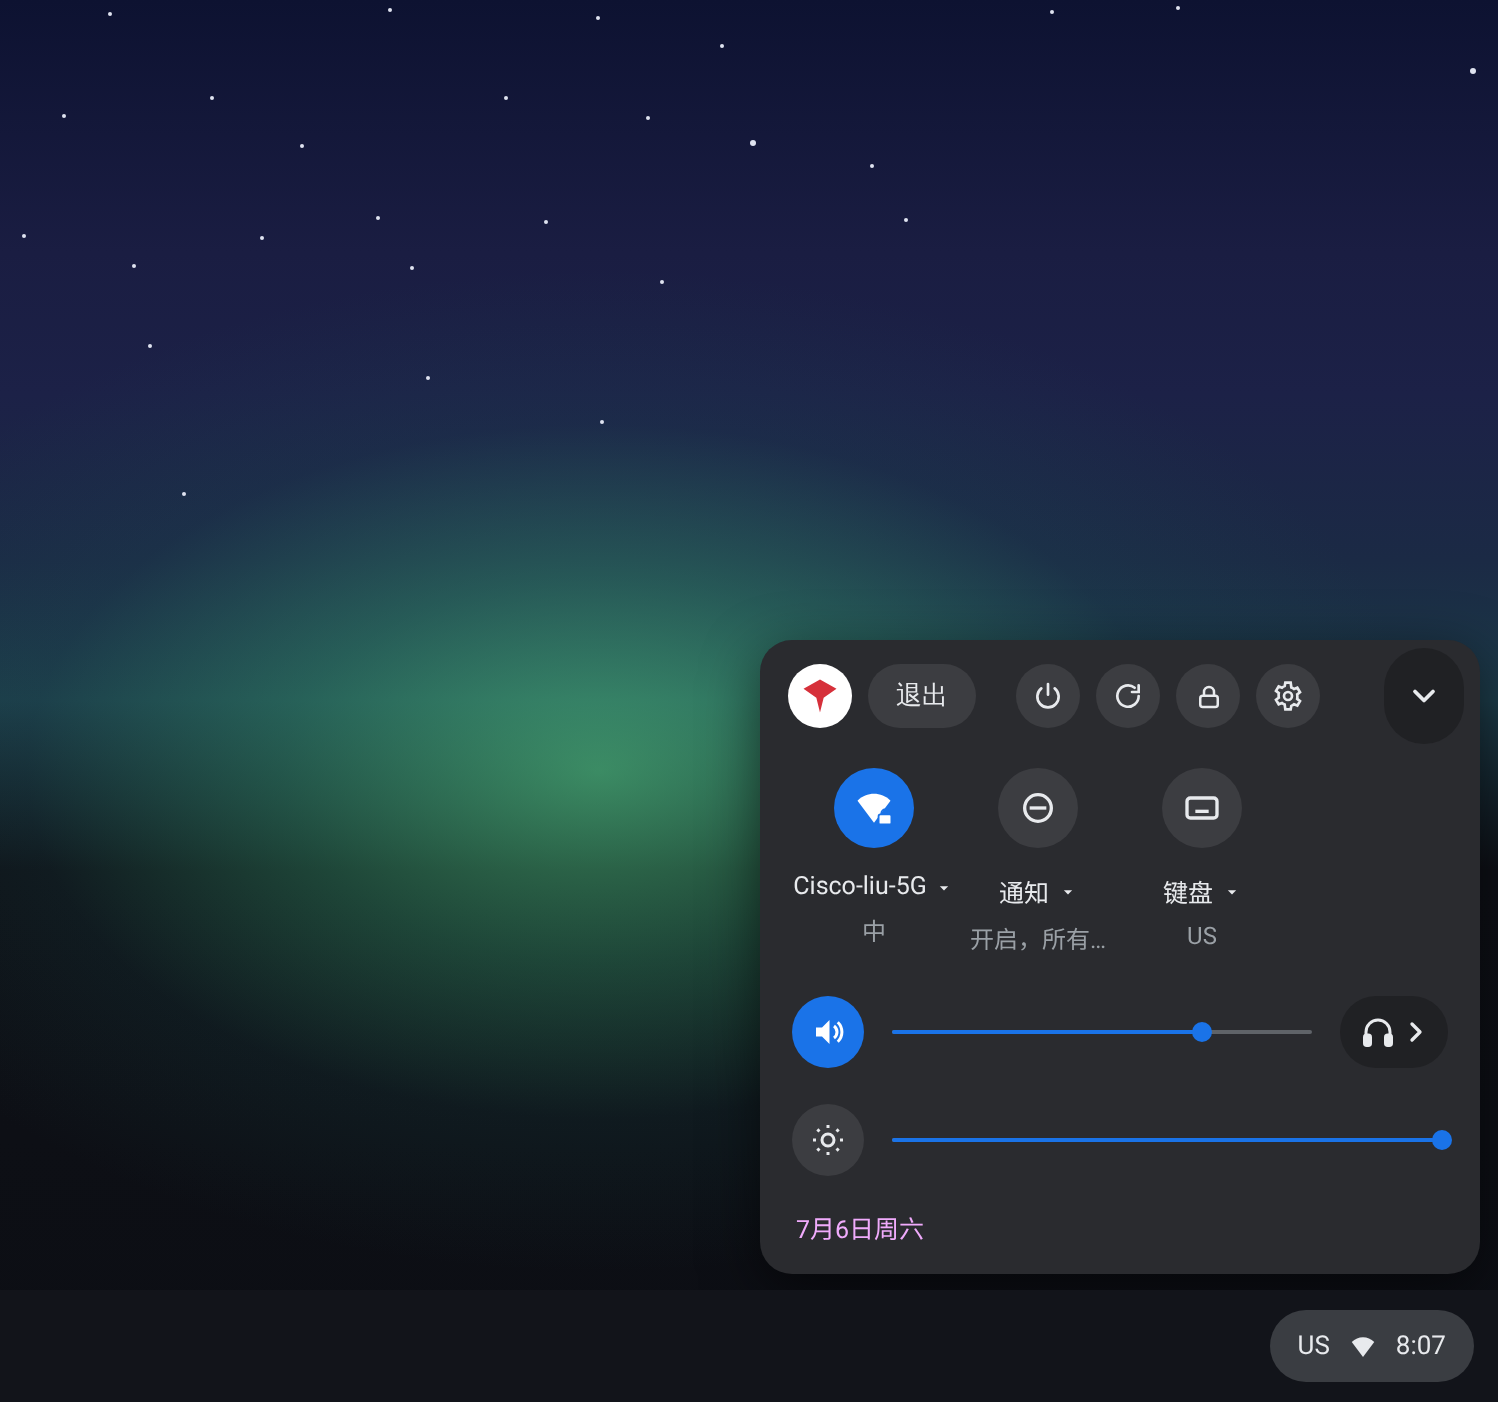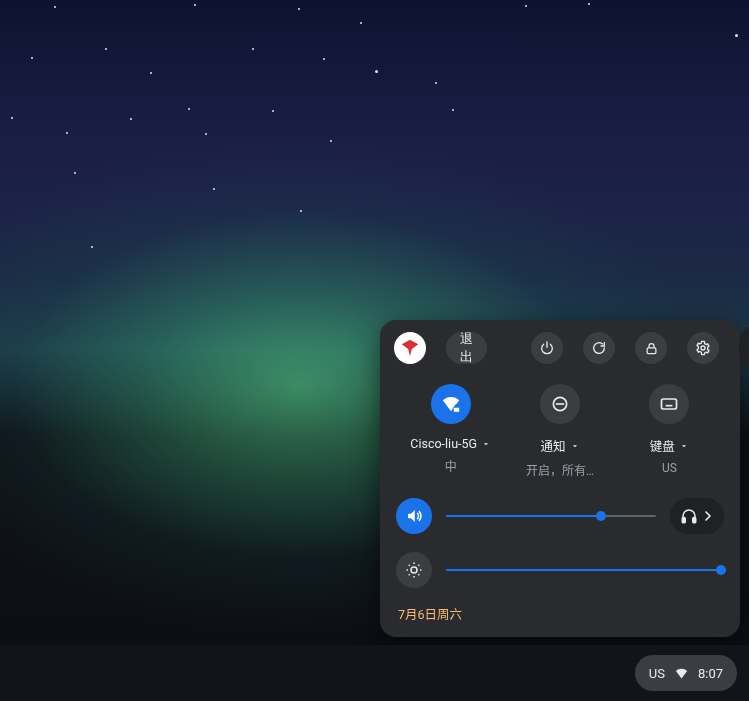--- a/index.html
+++ b/index.html
@@ -77,21 +77,21 @@
     color: #e8eaed;
     padding-bottom: 14px;
   }
 
   .topbar {
     display: flex;
     align-items: center;
     height: 56px;
     padding-left: 14px;
     padding-right: 8px;
-    gap: 20px;
+    gap: 8px;
   }
   .avatar {
     width: 32px;
     height: 32px;
     border-radius: 50%;
     background: #fff;
     display: flex;
     align-items: center;
     justify-content: center;
     flex: 0 0 auto;
@@ -136,21 +136,22 @@
     justify-content: center;
     cursor: pointer;
     margin-left: auto;
     flex: 0 0 auto;
   }
   .collapse-btn svg { display:block; }
 
   
   .tiles {
     display: grid;
-    grid-template-columns: repeat(3, 1fr);
+    grid-template-columns: repeat(4, 1fr);
+    row-gap: 20px;
     padding: 8px 16px 8px 16px;
   }
   .tile {
     display: flex;
     flex-direction: column;
     align-items: center;
     gap: 6px;
     cursor: pointer;
   }
   .tile-circle {
@@ -253,21 +254,21 @@
     align-items: center;
     padding: 0 8px 0 10px;
     gap: 2px;
     cursor: pointer;
   }
   .audio-out svg { display:block; }
 
   .date-row {
     padding: 10px 18px 0 18px;
     font-size: 12.5px;
-    color: #fdba74;
+    color: #f0abfc;
   }
 </style>
 </head>
 <body>
 
 <div class="wallpaper">
   <div class="stars">
     <div class="star" style="left:54px;  top:6px;"></div>
     <div class="star" style="left:194px; top:4px;"></div>
     <div class="star" style="left:298px; top:8px;"></div>

